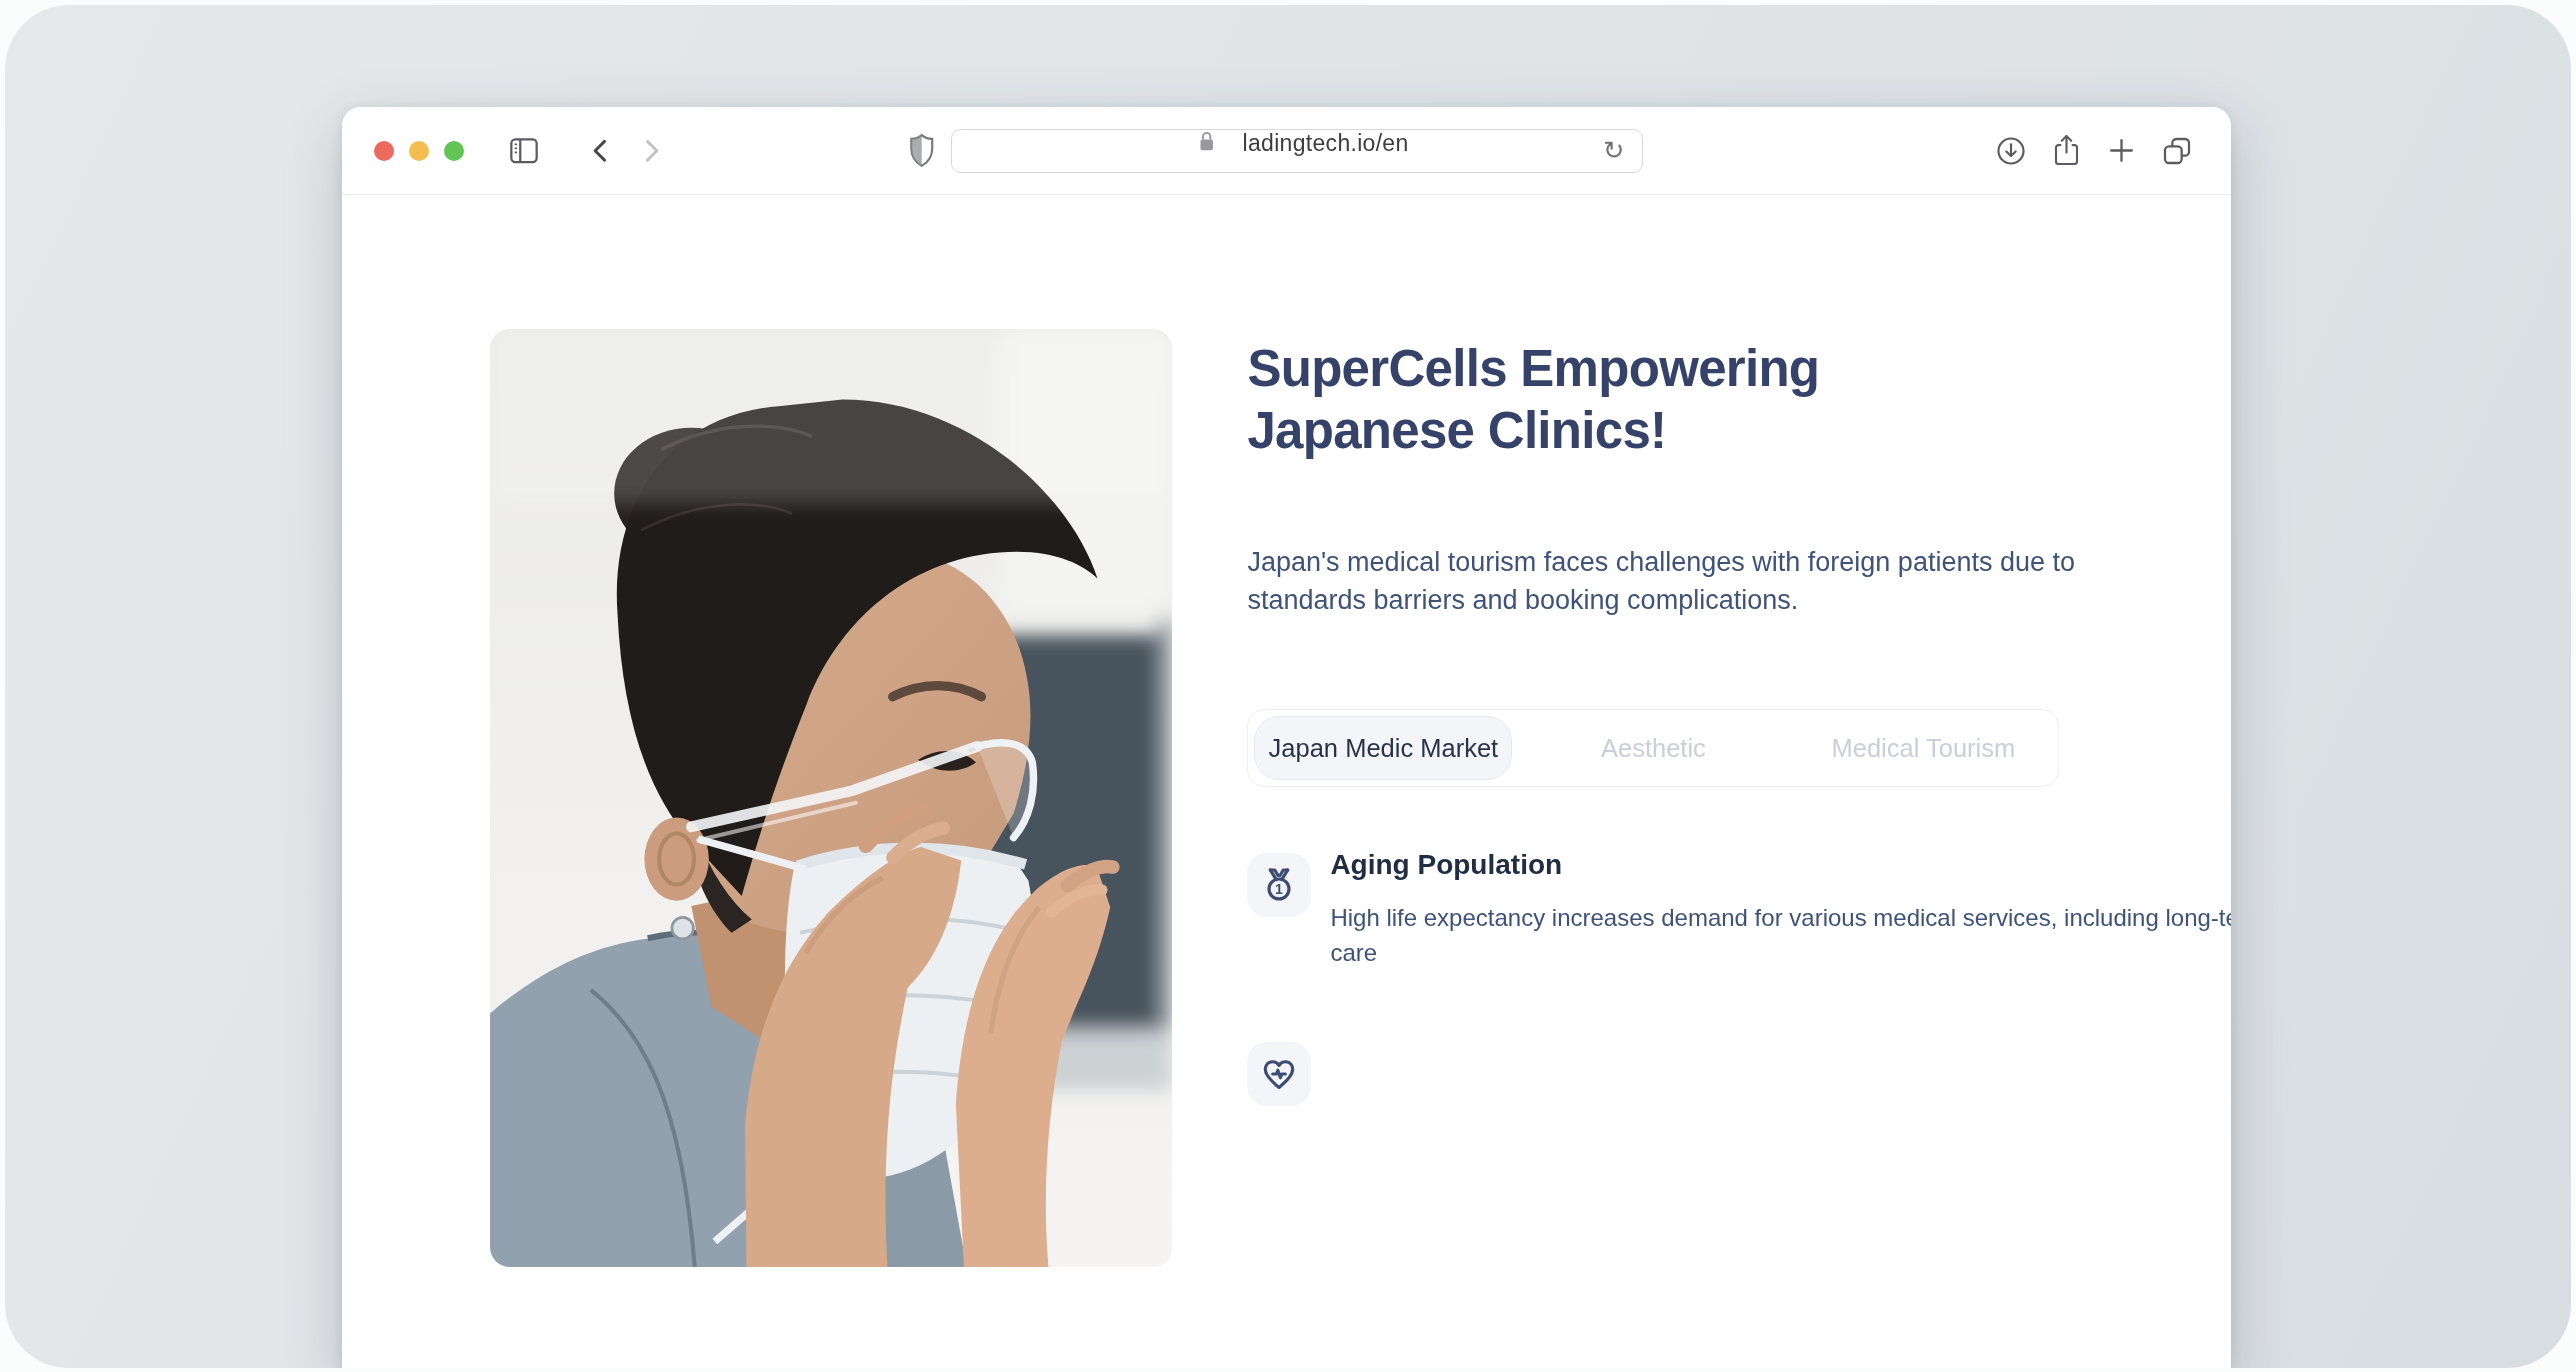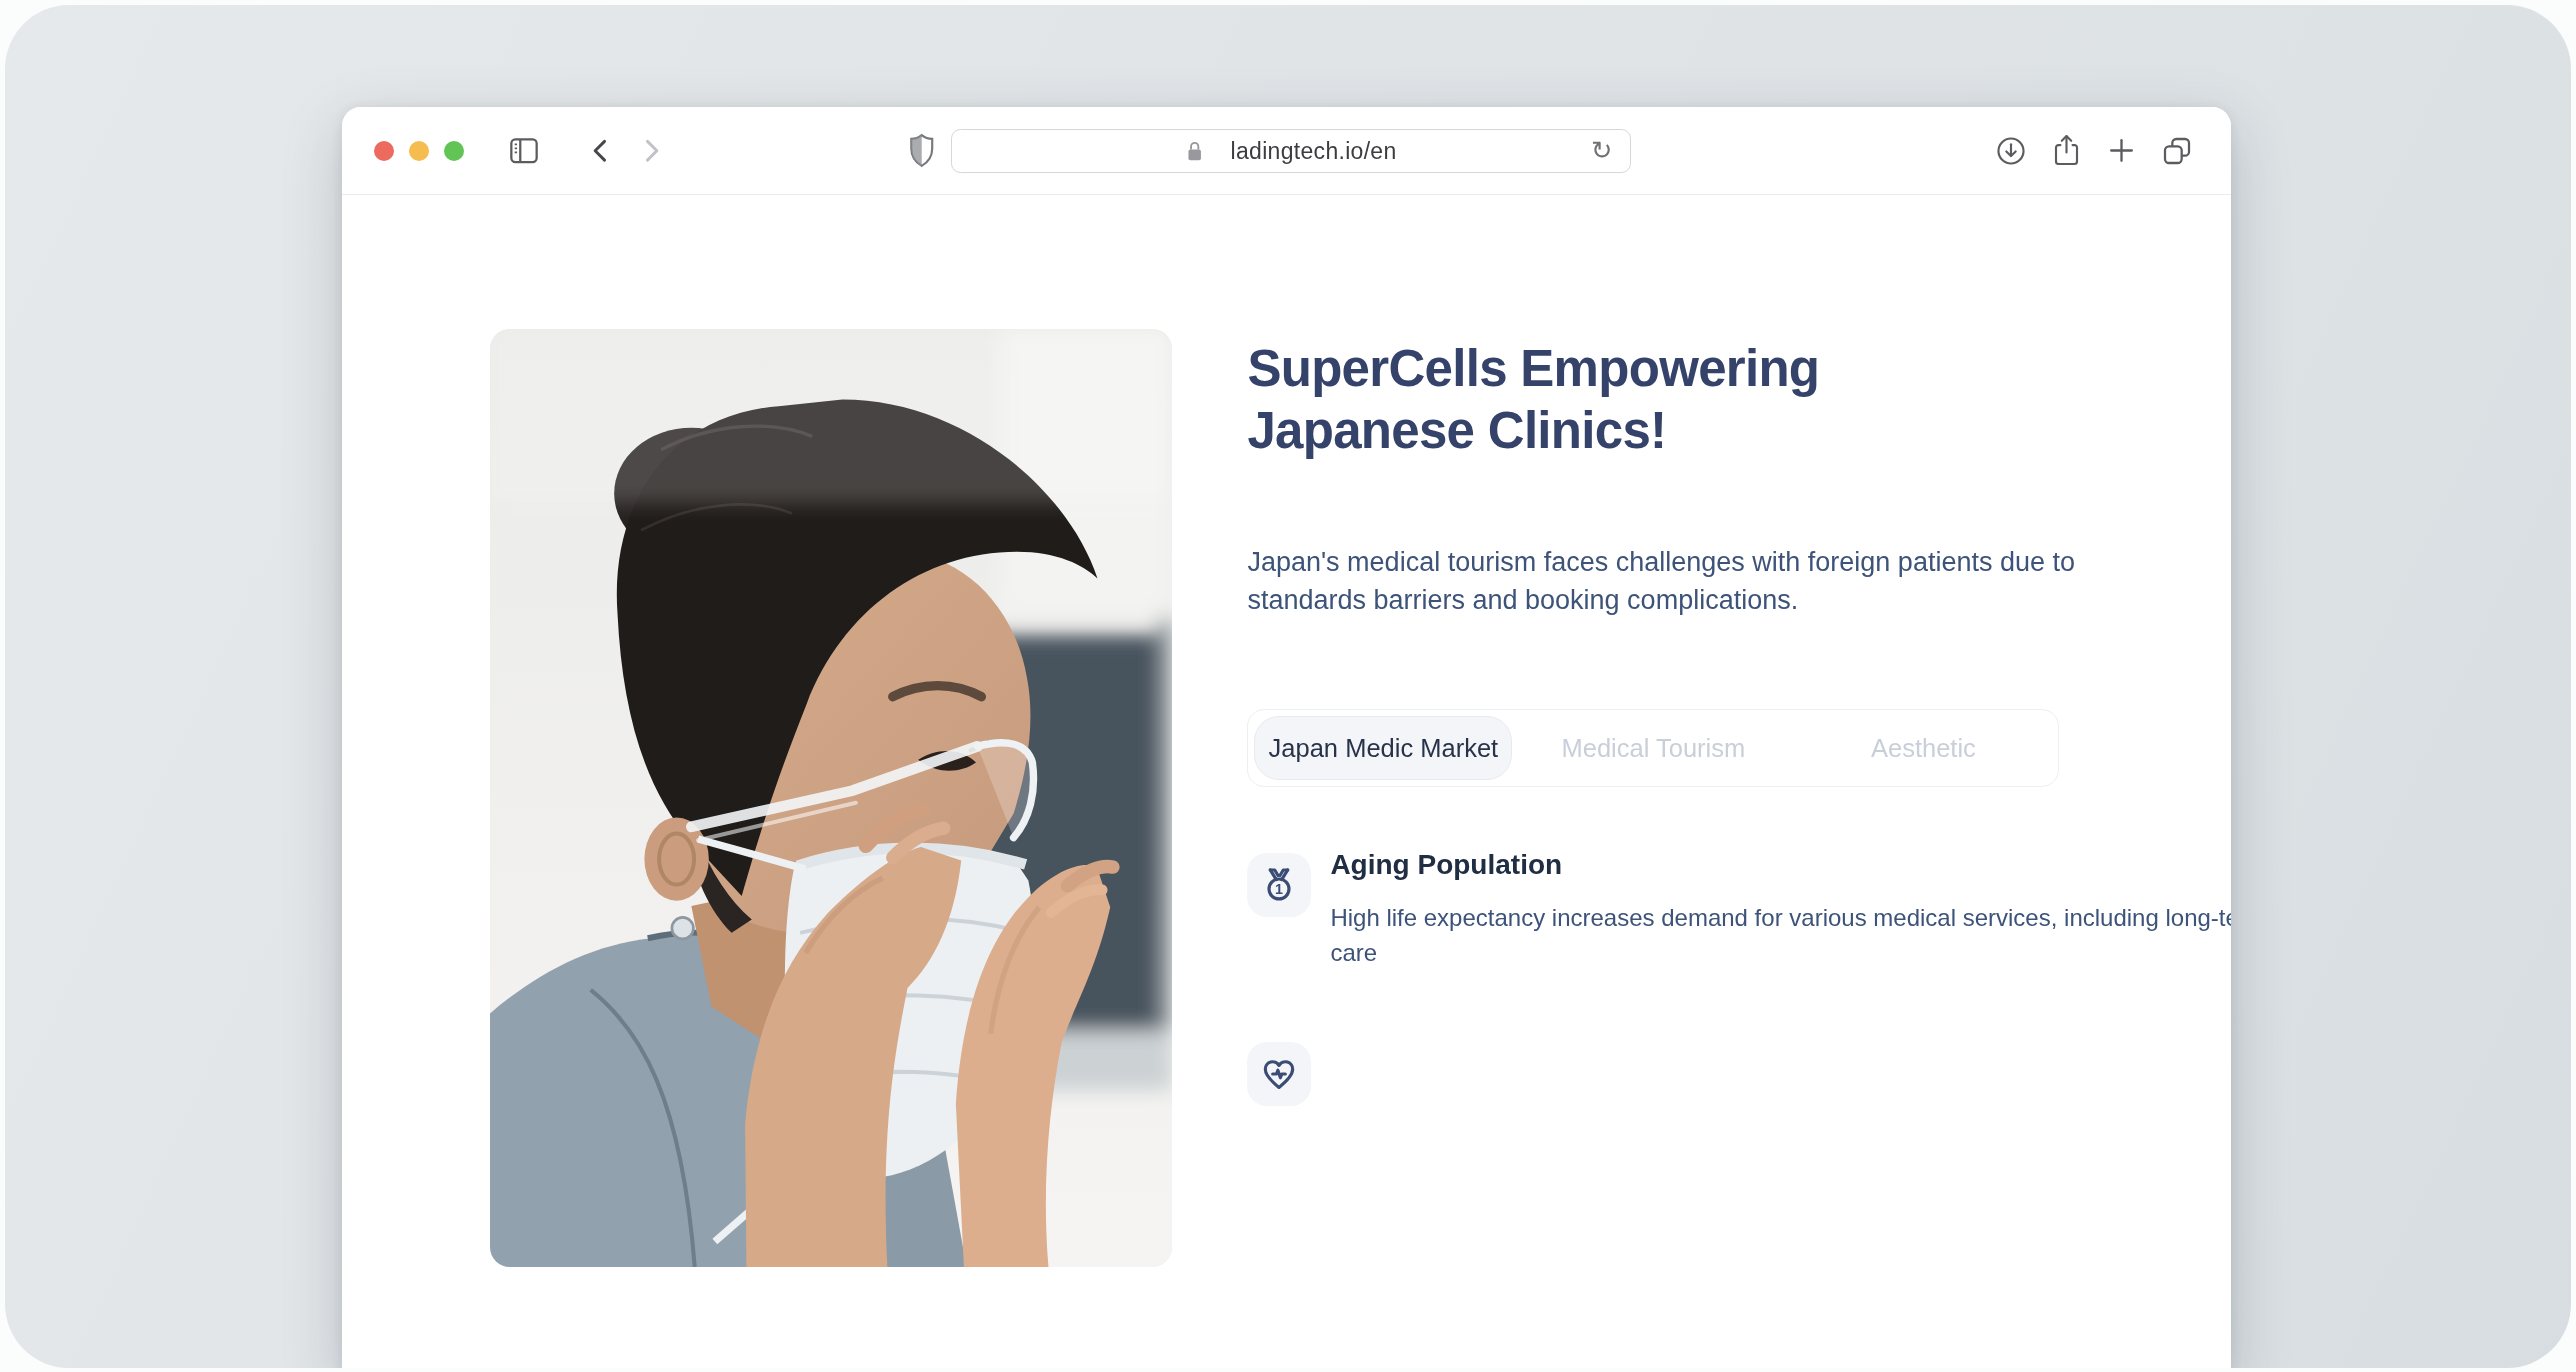--- a/index.html
+++ b/index.html
@@ -35,21 +35,21 @@
   .light.green{background:#61c454;}
   .tbtn{background:none;border:none;padding:0;display:flex;align-items:center;justify-content:center;cursor:default;}
   .tbtn svg{display:block;}
   .sidebar-btn{margin-left:44px;}
   .nav-back{margin-left:47px;}
   .nav-fwd{margin-left:24px;}
   .shield-btn{position:absolute;left:565px;}
   .urlfield{
     position:absolute;left:609px;top:22px;width:678px;height:42px;
     border:1.3px solid #d7d7db;border-radius:9.4px;background:#fff;
-    display:flex;align-items:center;justify-content:center;gap:27px;
+    display:flex;justify-content:center;gap:27px;padding-left:12px;
   }
   .urltext{font-size:23px;color:#3d3d40;letter-spacing:0.3px;}
   .reload{position:absolute;right:12px;top:50%;transform:translateY(-50%);
     font-size:25.5px;color:#707075;line-height:1;background:none;border:none;}
   .right-icons{position:absolute;right:38px;display:flex;align-items:center;gap:24px;}
   
   .content{position:relative;flex:1;background:#fff;overflow:hidden;}
   .photo-card{
     position:absolute;left:148px;top:134px;width:682px;height:938px;
     border-radius:20px;overflow:hidden;background:#eceae8;
@@ -255,24 +255,24 @@
         <h1 class="hero-title">SuperCells Empowering Japanese Clinics!</h1>
         <p class="hero-desc">Japan's medical tourism faces challenges with foreign patients due to standards barriers and booking complications.</p>
 
         <div class="tabbar">
           <div class="tab-seg">
             <div class="tab-pill">
               <span>Japan Medic Market</span>
             </div>
           </div>
           <div class="tab-seg">
+            <span class="tab-plain">Aesthetic</span>
+          </div>
+          <div class="tab-seg">
             <span class="tab-plain">Medical Tourism</span>
-          </div>
-          <div class="tab-seg">
-            <span class="tab-plain">Aesthetic</span>
           </div>
         </div>
 
         <div class="feature">
           <div class="tile">
             <svg width="38" height="38" viewBox="0 0 24 24" fill="none" stroke="#3b4d74" stroke-width="2" stroke-linecap="round" stroke-linejoin="round">
               <path d="M6.5 2.5 L10.3 8.6"></path>
               <path d="M17.5 2.5 L13.7 8.6"></path>
               <path d="M6.5 2.5 L9.3 2.5 L11.4 6"></path>
               <path d="M17.5 2.5 L14.7 2.5 L12.6 6"></path>

